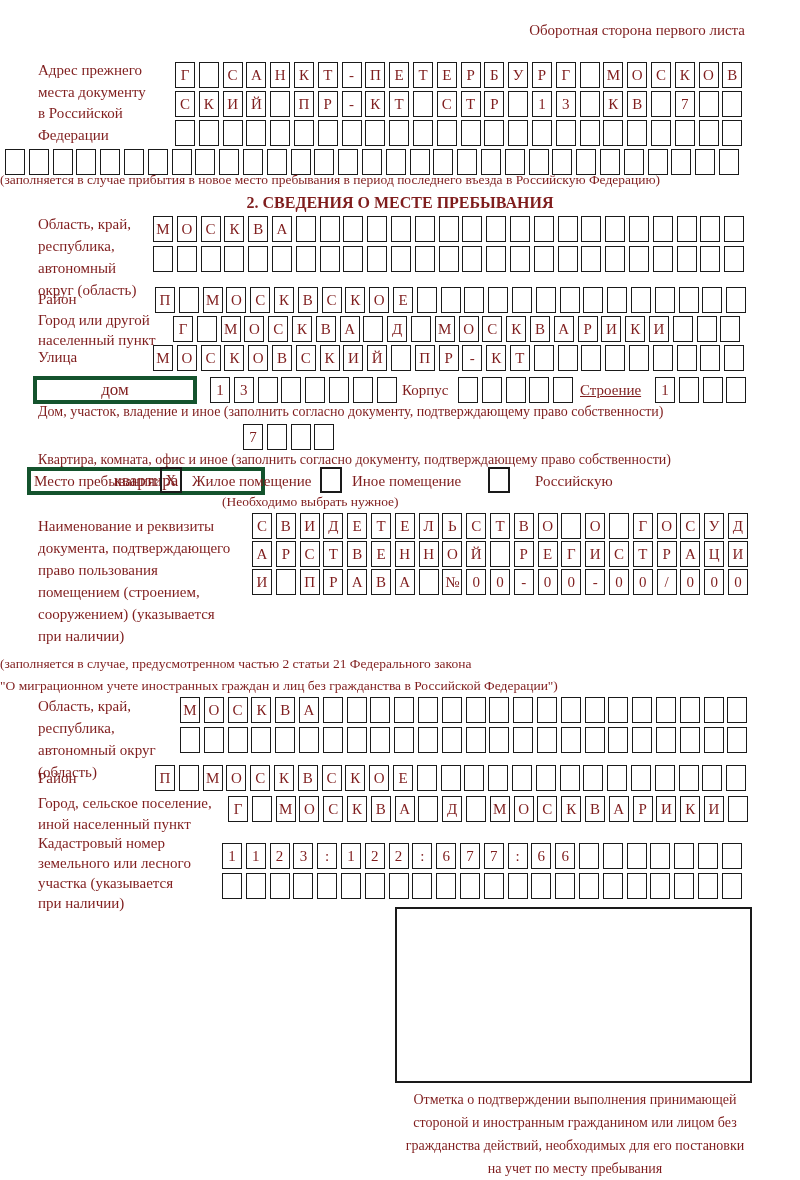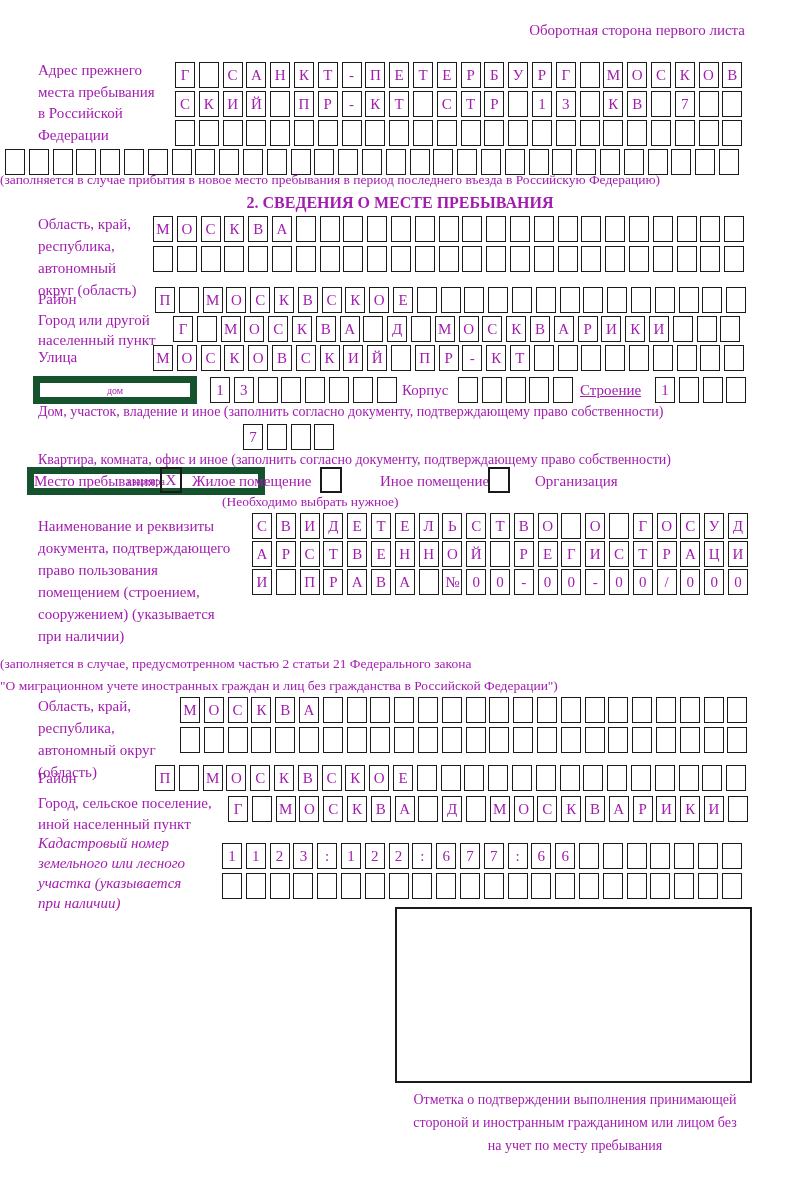--- a/index.html
+++ b/index.html
@@ -1,52 +1,52 @@
 <!DOCTYPE html>
 <html><head>
 <meta charset="utf-8">
 <style>
   html,body { margin:0; padding:0; background:#ffffff; }
   .page {
     position:relative; width:800px; height:1180px; background:#ffffff;
-    font-family:"Liberation Serif","DejaVu Serif",serif; color:#a21caf;
+    font-family:"Liberation Serif","DejaVu Serif",serif; color:#7f1d1d;
     overflow:hidden;
   }
   .lbl { position:absolute; font-size:15px; line-height:21.5px; white-space:nowrap; }
   .cap { position:absolute; font-size:13.5px; white-space:nowrap; }
   .center { left:0; width:700px; text-align:left; white-space:normal; }
   .title { position:absolute; left:0; width:800px; text-align:center; font-weight:bold; font-size:16px; }
   .cellrow { position:absolute; display:flex; gap:3.8px; }
   .cell {
     flex:0 0 20px; width:20px; height:26px; box-sizing:border-box;
     border:1.8px solid #1a1a1a; background:#fff;
     display:flex; align-items:center; justify-content:center;
     font-size:15px; line-height:1;
   }
   .chk {
     position:absolute; width:22px; height:26px; box-sizing:border-box;
     border:2px solid #1a1a1a; text-align:center; line-height:22px; font-size:15px;
   }
   .wbox {
-    position:absolute; height:28px; box-sizing:border-box; border:7px solid #14532d;
-    display:flex; align-items:center; justify-content:center; font-size:10px;
+    position:absolute; height:28px; box-sizing:border-box; border:4px solid #14532d;
+    display:flex; align-items:center; justify-content:center; font-size:17px;
   }
   .bigbox { position:absolute; box-sizing:border-box; border:2px solid #1a1a1a; background:#fff; }
   .hnote { position:absolute; font-size:15px; white-space:nowrap; }
 </style>
 </head>
 <body>
 
 <div class="page">
 
   <div class="hnote" style="top:22px; right:55px;">Оборотная сторона первого листа</div>
 
   <div class="lbl" style="left:38px; top:60px;">
     <div>Адрес прежнего</div>
-    <div>места пребывания</div>
+    <div>места документу</div>
     <div>в Российской</div>
     <div>Федерации</div>
   </div>
   <div class="cellrow" style="left:175px; top:62px;">
       <span class="cell">Г</span>
       <span class="cell"></span>
       <span class="cell">С</span>
       <span class="cell">А</span>
       <span class="cell">Н</span>
       <span class="cell">К</span>
@@ -342,23 +342,23 @@
       <span class="cell"></span>
       <span class="cell"></span>
       <span class="cell"></span>
     </div>
   <div class="cap" style="left:38px; top:452px; font-size:14px;">Квартира, комната, офис и иное (заполнить согласно документу, подтверждающему право собственности)</div>
 
   <div class="lbl" style="left:34px; top:471px;">Место пребывания:</div>
   <div class="chk" style="left:160px; top:467px;">X</div>
   <div class="lbl" style="left:192px; top:471px;">Жилое помещение</div>
   <div class="chk" style="left:320px; top:467px;"></div>
-  <div class="lbl" style="left:352px; top:471px;margin-left:28px;">Иное помещение</div>
+  <div class="lbl" style="left:352px; top:471px;">Иное помещение</div>
   <div class="chk" style="left:488px; top:467px;"></div>
-  <div class="lbl" style="left:535px; top:471px;">Организация</div>
+  <div class="lbl" style="left:535px; top:471px;">Российскую</div>
   <div class="cap" style="left:222px; top:494px;">(Необходимо выбрать нужное)</div>
 
   <div class="lbl" style="left:38px; top:515px; line-height:22px;">
     <div>Наименование и реквизиты</div>
     <div>документа, подтверждающего</div>
     <div>право пользования</div>
     <div>помещением (строением,</div>
     <div>сооружением) (указывается</div>
     <div>при наличии)</div>
   </div>
@@ -545,21 +545,21 @@
       <span class="cell">К</span>
       <span class="cell">В</span>
       <span class="cell">А</span>
       <span class="cell">Р</span>
       <span class="cell">И</span>
       <span class="cell">К</span>
       <span class="cell">И</span>
       <span class="cell"></span>
     </div>
 
-  <div class="lbl" style="left:38px; top:833px; line-height:20px;font-style:italic;">
+  <div class="lbl" style="left:38px; top:833px; line-height:20px;">
     <div>Кадастровый номер</div>
     <div>земельного или лесного</div>
     <div>участка (указывается</div>
     <div>при наличии)</div>
   </div>
   <div class="cellrow" style="left:222px; top:843px;">
       <span class="cell">1</span>
       <span class="cell">1</span>
       <span class="cell">2</span>
       <span class="cell">3</span>
@@ -604,16 +604,17 @@
       <span class="cell"></span>
       <span class="cell"></span>
       <span class="cell"></span>
       <span class="cell"></span>
     </div>
 
   <div class="bigbox" style="left:395px; top:907px; width:357px; height:176px;"></div>
   <div class="cap" style="left:375px; top:1088px; width:400px; text-align:center; font-size:14px; line-height:23px; white-space:normal;">
     <div>Отметка о подтверждении выполнения принимающей</div>
     <div>стороной и иностранным гражданином или лицом без</div>
+    <div>гражданства действий, необходимых для его постановки</div>
     <div>на учет по месту пребывания</div>
   </div>
 
 </div>
 
 </body></html>

